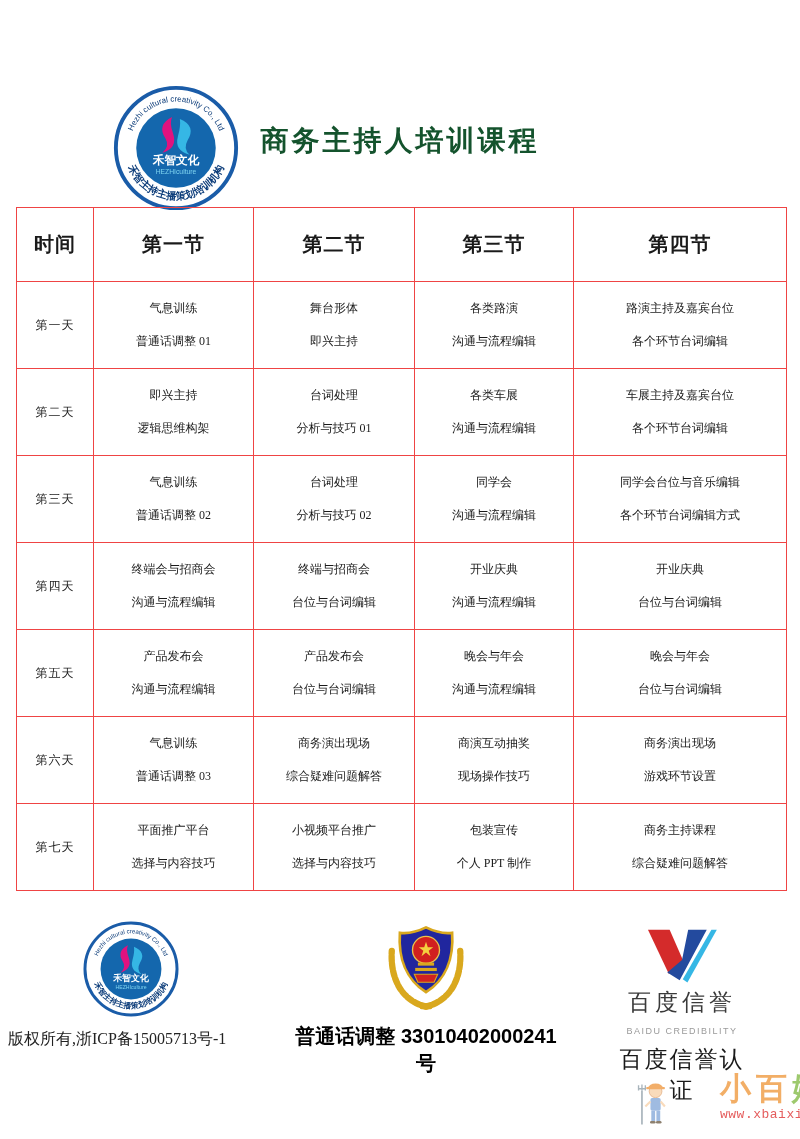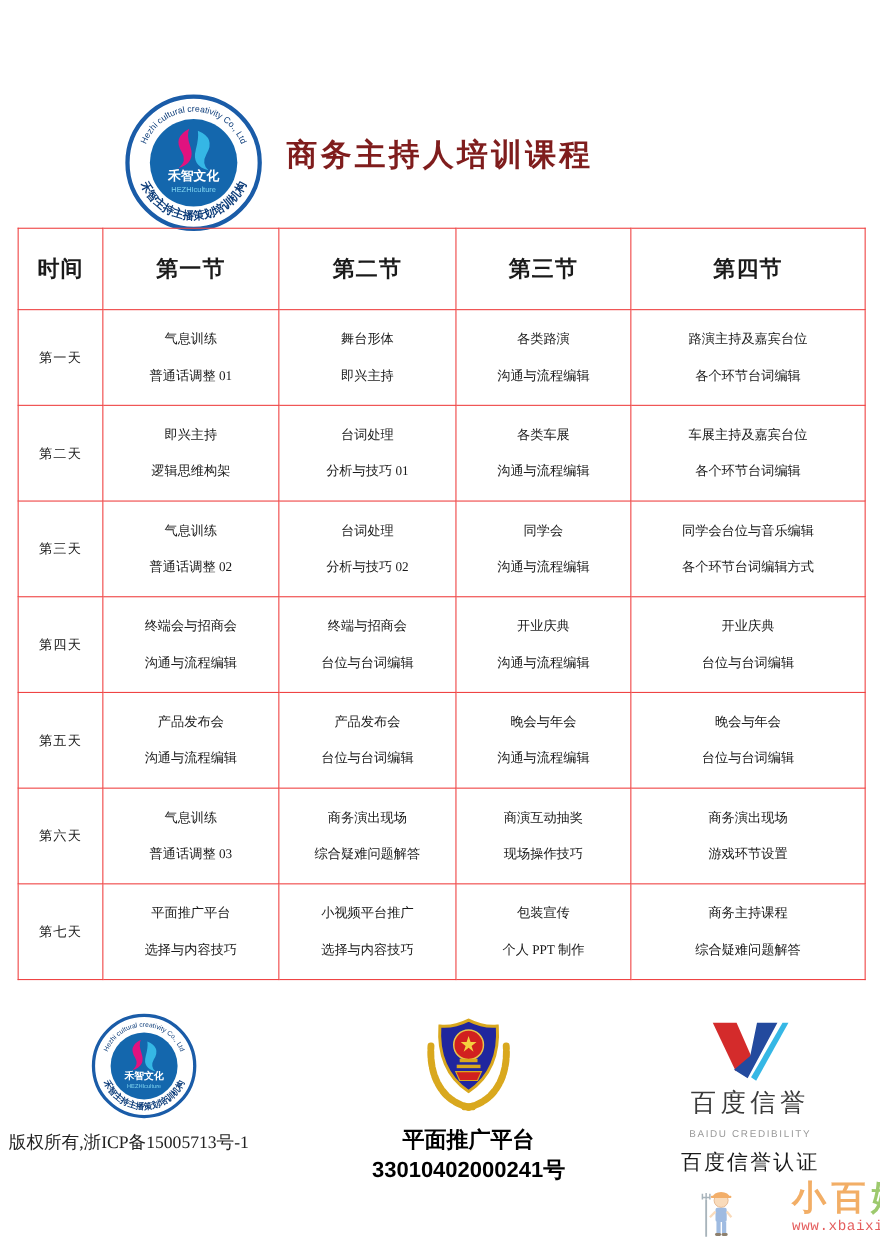--- a/index.html
+++ b/index.html
@@ -6,21 +6,21 @@
   body { background:#fff; }
   .page {
     position:relative; width:800px; height:1139px; background:#ffffff;
     font-family:"Liberation Serif","DejaVu Serif",serif; color:#1a1a1a; overflow:hidden;
   }
 
   
   .header-logo { position:absolute; left:112px; top:84px; width:128px; height:128px; }
   .page-title {
     position:absolute; left:0; right:0; top:122px; text-align:center;
-    font-size:28px; font-weight:bold; letter-spacing:3px; color:#7f1d1d;
+    font-size:28px; font-weight:bold; letter-spacing:3px; color:#14532d;
   }
 
   
   table.course {
     position:absolute; left:16px; top:207px; width:770px;
     border-collapse:collapse; table-layout:fixed;
   }
   table.course th, table.course td {
     border:1px solid #ef4444; text-align:center; vertical-align:middle; padding:0;
   }
@@ -41,21 +41,21 @@
     position:absolute; left:293px; top:1023px; width:266px; text-align:center;
     font-family:"Liberation Sans","DejaVu Sans",sans-serif; font-size:20px; font-weight:bold; color:#000;
   }
   .baidu-block {
     position:absolute; left:612px; top:926px; width:140px; text-align:center;
     font-family:"Liberation Sans","DejaVu Sans",sans-serif;
   }
   .baidu-v { width:80px; height:58px; display:block; margin:0 auto; }
   .baidu-name { font-size:23px; letter-spacing:4px; color:#3a3a3a; margin-top:3px; }
   .baidu-name-en { font-size:9px; letter-spacing:1.5px; color:#9a9a9a; margin-top:8px; }
-  .baidu-cert { font-size:19px; letter-spacing:2px; color:#1a1a1a; margin-top:8px; }
+  .baidu-cert { font-size:23px; letter-spacing:2px; color:#1a1a1a; margin-top:8px; }
 
   
   .watermark {
     position:absolute; left:636px; top:1072px; width:160px; height:62px;
     display:flex; align-items:flex-start; opacity:0.85;
     font-family:"Liberation Sans","DejaVu Sans",sans-serif;
     gap:48px;
   }
   .wm-farmer { width:34px; height:56px; flex:none; margin-top:4px; }
   .wm-right { margin-left:2px; }
@@ -328,21 +328,21 @@
     <path d="M50 96 C24 90 10 66 12 34" stroke="#d9a81e" stroke-width="7" fill="none" stroke-dasharray="6 2.5" stroke-linecap="round"></path>
     <path d="M50 96 C76 90 90 66 88 34" stroke="#d9a81e" stroke-width="7" fill="none" stroke-dasharray="6 2.5" stroke-linecap="round"></path>
     <rect x="43" y="92" width="14" height="7" rx="2" fill="#d9a81e"></rect>
     <path d="M50 8 C60 13 70 15 79 14 C81 42 72 66 50 80 C28 66 19 42 21 14 C30 15 40 13 50 8 Z" fill="#20269e" stroke="#d9a81e" stroke-width="3"></path>
     <circle cx="50" cy="33" r="15" fill="#d1201f" stroke="#e8c34a" stroke-width="1.5"></circle>
     <polygon points="50,24 52,30 58,30 53,34 55,40 50,36 45,40 47,34 42,30 48,30" fill="#f4d03f"></polygon>
     <rect x="41" y="47" width="18" height="3.5" fill="#d9a81e"></rect>
     <rect x="38" y="53" width="24" height="3.5" fill="#d9a81e"></rect>
     <path d="M37 60 h26 l-4 9 h-18 Z" fill="#d1201f" stroke="#d9a81e" stroke-width="1.2"></path>
   </svg>
-  <div class="police-text">平面推广平台 33010402000241号</div>
+  <div class="police-text">普通话调整 33010402000241号</div>
 
   <div class="baidu-block">
     <svg class="baidu-v" viewBox="0 0 100 75">
       <polygon points="6,5 34,5 52,46 33,62" fill="#d42b2b"></polygon>
       <polygon points="58,5 82,5 47,70 31,60 50,44" fill="#234a9e"></polygon>
       <polygon points="88,5 95,5 57,73 51,69" fill="#35b7e5"></polygon>
     </svg>
     <div class="baidu-name">百度信誉</div>
     <div class="baidu-name-en">BAIDU CREDIBILITY</div>
     <div class="baidu-cert">百度信誉认证</div>

